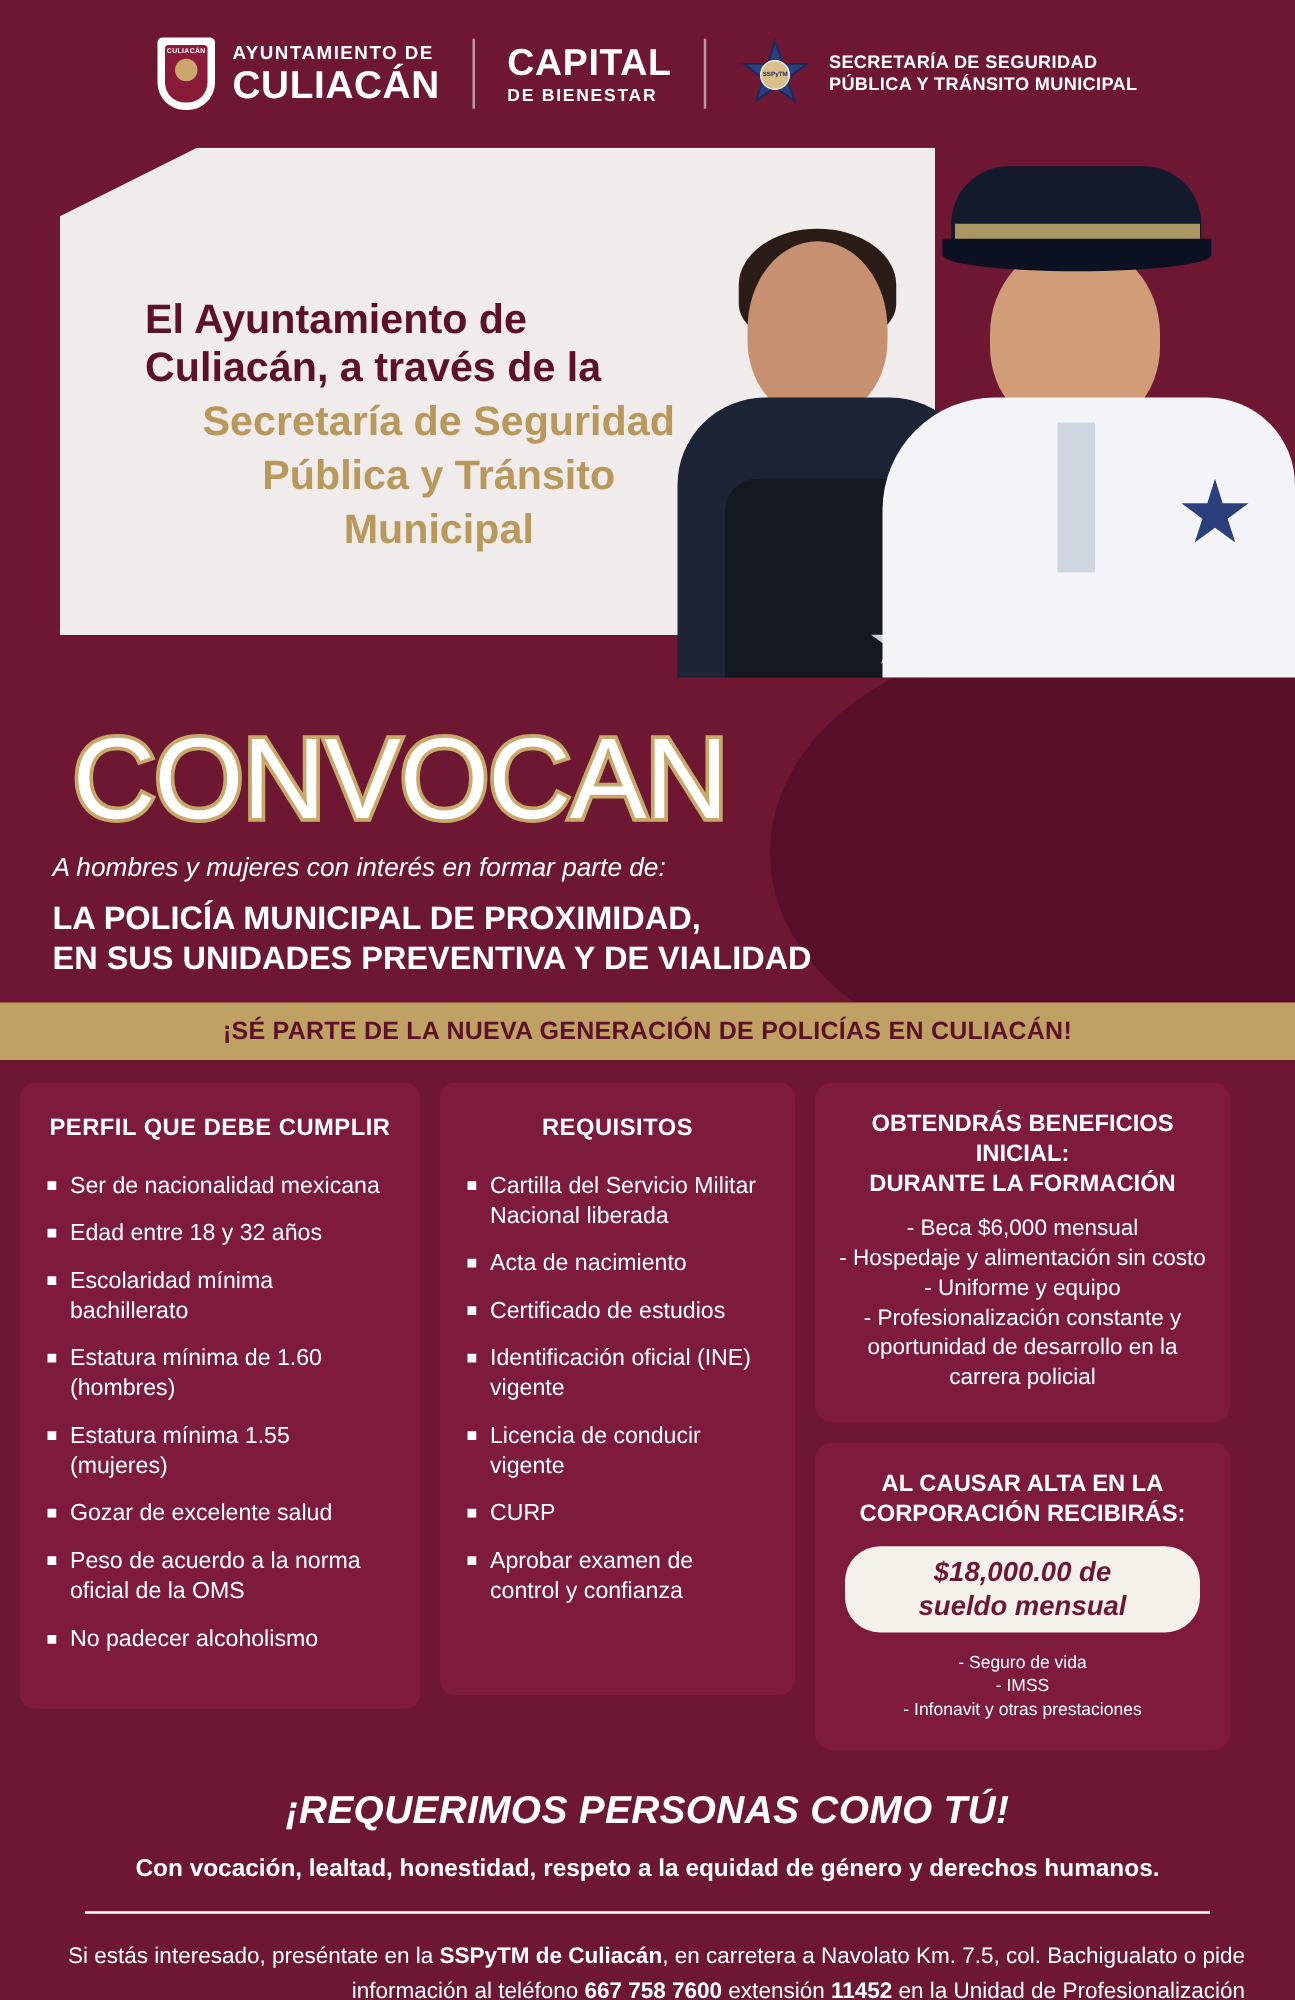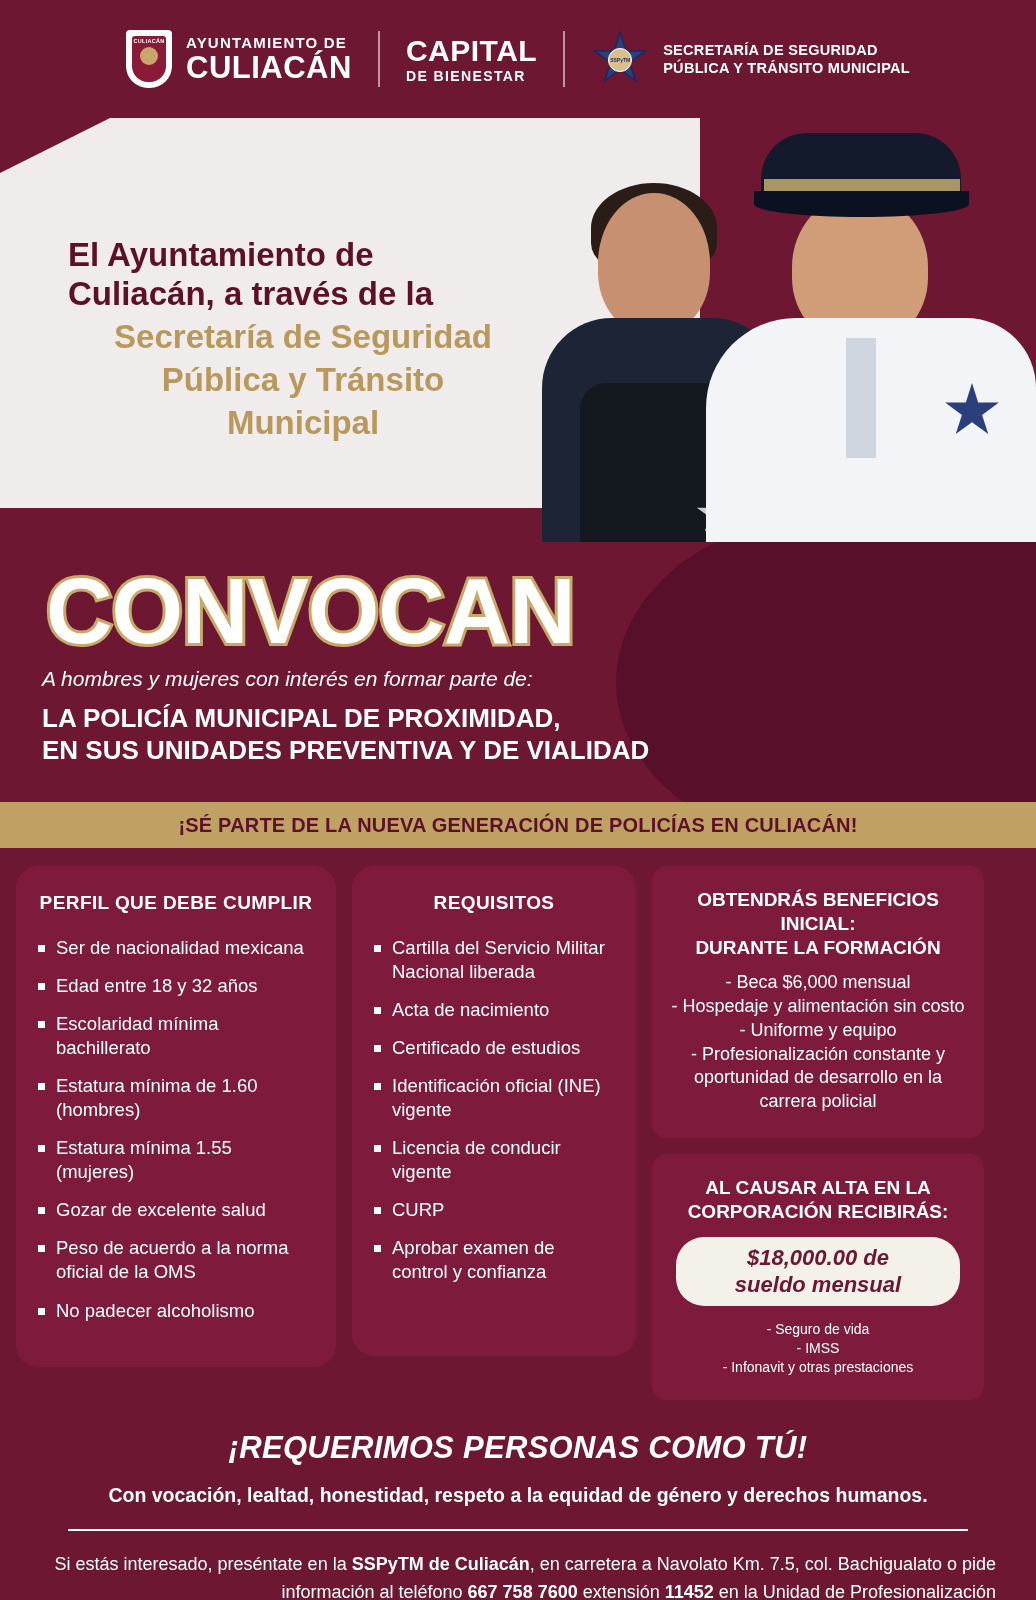--- a/index.html
+++ b/index.html
@@ -157,20 +157,21 @@
     line-height: 1.25;
     letter-spacing: .3px;
   }
 
   
   .hero {
     position: relative;
     height: 424px;
     background: #6d1733;
     overflow: hidden;
+    margin-left: 48px;
   }
   .hero-white {
     position: absolute;
     left: 0;
     top: 0;
     width: 700px;
     height: 390px;
     background: #f0ecec;
     clip-path: polygon(110px 0, 700px 0, 700px 390px, 0 390px, 0 55px);
   }
@@ -345,27 +346,27 @@
     border-radius: 50% 0 0 50%;
     z-index: 1;
   }
   .convocan-inner {
     position: relative;
     z-index: 2;
     padding: 22px 0 0 42px;
   }
   .convocan-title {
     font-size: 92px;
-    font-weight: bold;
+    font-weight: normal;
     color: #ffffff;
     letter-spacing: -1px;
     line-height: .95;
     -webkit-text-stroke: 6px #c8a96a;
     paint-order: stroke fill;
-    margin: 4px;
+    margin: 16px;
   }
   .convocan-sub {
     color: #ffffff;
     font-size: 21px;
     font-style: italic;
     margin-top: 12px;
   }
   .convocan-strong {
     color: #ffffff;
     font-size: 26px;
@@ -393,21 +394,21 @@
 
   
   .columns {
     display: flex;
     gap: 16px;
     padding: 18px 16px 0 16px;
     align-items: flex-start;
   }
   .card {
     background: #7e1b3c;
-    border-radius: 22px;
+    border-radius: 12px;
     padding: 26px 22px 30px 22px;
     box-sizing: border-box;
   }
   .col1 { width: 320px; min-height: 490px; }
   .col2 { width: 284px; min-height: 490px; }
   .col3 { width: 332px; background: transparent; padding: 0; }
   .card-title {
     color: #ffffff;
     font-size: 19px;
     font-weight: bold;

